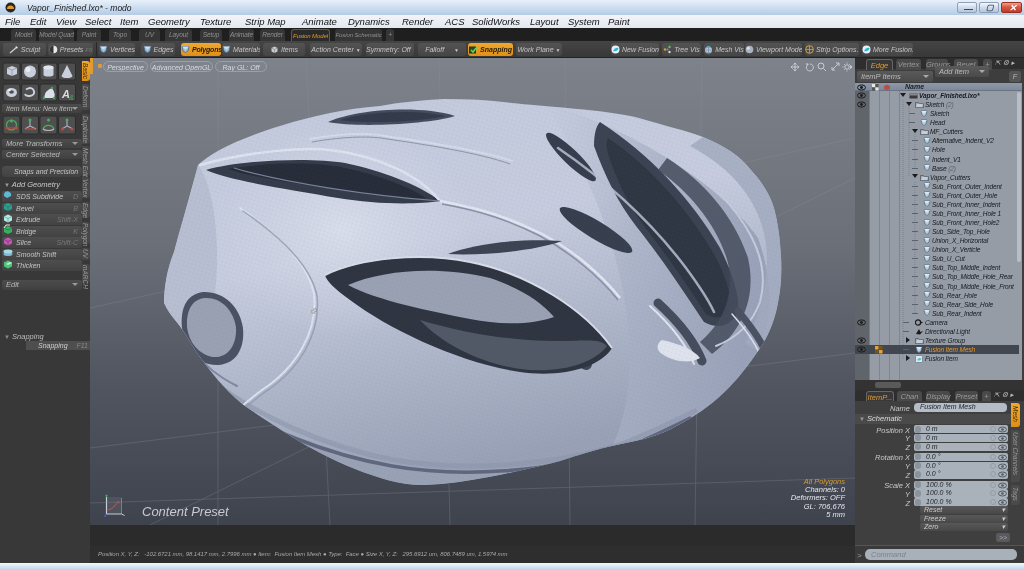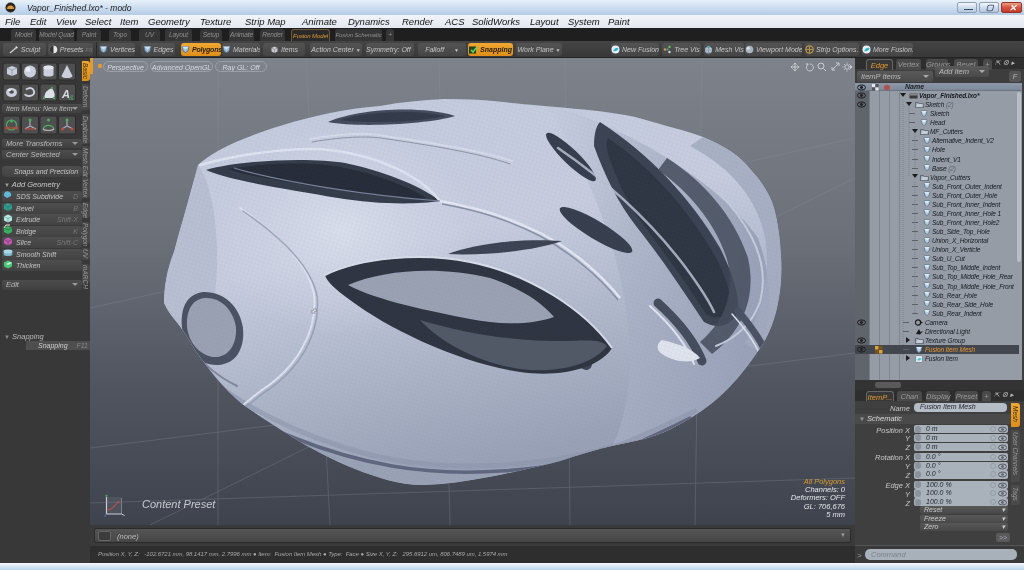--- a/index.html
+++ b/index.html
@@ -439,28 +439,21 @@
         </g>
       </g>
     </svg>
     <div class="vpinfo" style="bottom:6px">
       <div style="color:#d89c30">All Polygons</div>
       <div>Channels: 0</div>
       <div>Deformers: OFF</div>
       <div>GL: 706,676</div>
       <div>5 mm</div>
     </div>
-    <div class="abs" style="left:52px;bottom:15px;color:#c8cad0;font-size:11px">Content Preset</div>
-  </div>
-  <div id="nonestrip" class="abs">
-    <div id="nonebar">
-        <span class="abs" style="left:3px;top:2px;width:13px;height:10px;background:#3c3c3c;border:1px solid #666;border-radius:2px"></span>
-        <span style="position:absolute;left:22px;top:3px">(none)</span>
-        <span style="position:absolute;right:4px;top:3px;font-size:6px;color:#999">▼</span>
-      </div>
+    <div class="abs" style="left:52px;bottom:6px;color:#c8cad0;font-size:13px">Content Preset</div>
   </div>
   <div id="statusbar" class="abs"><span style="margin-left:8px">Position X, Y, Z:&nbsp;&nbsp; -102.6721 mm, 98.1417 mm, 2.7996 mm ● Item:&nbsp; Fusion Item Mesh ● Type:&nbsp; Face ● Size X, Y, Z:&nbsp;&nbsp; 295.6912 um, 806.7489 um, 1.5974 mm</span></div>
   <div id="rightpanel" class="abs">
 
     <div class="abs" style="left:0;top:0;width:169px;height:11px;background:#2e2e2e"></div>
     <div class="rtab active" style="left:11px;top:1px;width:27px">Edge ...</div>
     <div class="rtab" style="left:41px;top:1px;width:25px">Vertex</div>
     <div class="rtab" style="left:71px;top:1px;width:22px">Groups</div>
     <div class="rtab" style="left:99px;top:1px;width:24px">Bevel</div>
     <div class="rtab" style="left:128px;top:1px;width:9px">+</div>
@@ -752,21 +745,21 @@
           <div class="plabel" style="left:0px;top:61.1px;width:55px">Y</div>
           <div class="pfield" style="left:59px;top:60.6px;width:94px;height:8.3px;line-height:8.3px;border-radius:2px"><span style="position:absolute;left:1px;top:0.5px;width:6px;height:7px;background:#8a929c;border-radius:3px"></span><span style="margin-left:12px">0.0 °</span><span style="position:absolute;right:12px;top:1px;width:6px;height:6px;border:1px solid #939ba5;border-radius:50%"></span><svg style="position:absolute;right:1px;top:1px" width="9" height="7">
               <ellipse cx="4.5" cy="3.5" rx="4" ry="2.5" fill="none" stroke="#555b64" stroke-width="1"></ellipse>
               <circle cx="4.5" cy="3.5" r="1.3" fill="#555b64"></circle>
             </svg></div>
           <div class="plabel" style="left:0px;top:69.9px;width:55px">Z</div>
           <div class="pfield" style="left:59px;top:69.4px;width:94px;height:8.3px;line-height:8.3px;border-radius:2px"><span style="position:absolute;left:1px;top:0.5px;width:6px;height:7px;background:#8a929c;border-radius:3px"></span><span style="margin-left:12px">0.0 °</span><span style="position:absolute;right:12px;top:1px;width:6px;height:6px;border:1px solid #939ba5;border-radius:50%"></span><svg style="position:absolute;right:1px;top:1px" width="9" height="7">
               <ellipse cx="4.5" cy="3.5" rx="4" ry="2.5" fill="none" stroke="#555b64" stroke-width="1"></ellipse>
               <circle cx="4.5" cy="3.5" r="1.3" fill="#555b64"></circle>
             </svg></div>
-          <div class="plabel" style="left:0px;top:80.1px;width:55px">Edge X</div>
+          <div class="plabel" style="left:0px;top:80.1px;width:55px">Scale X</div>
           <div class="pfield" style="left:59px;top:79.6px;width:94px;height:8.3px;line-height:8.3px;border-radius:2px"><span style="position:absolute;left:1px;top:0.5px;width:6px;height:7px;background:#8a929c;border-radius:3px"></span><span style="margin-left:12px">100.0 %</span><span style="position:absolute;right:12px;top:1px;width:6px;height:6px;border:1px solid #939ba5;border-radius:50%"></span><svg style="position:absolute;right:1px;top:1px" width="9" height="7">
               <ellipse cx="4.5" cy="3.5" rx="4" ry="2.5" fill="none" stroke="#555b64" stroke-width="1"></ellipse>
               <circle cx="4.5" cy="3.5" r="1.3" fill="#555b64"></circle>
             </svg></div>
           <div class="plabel" style="left:0px;top:88.9px;width:55px">Y</div>
           <div class="pfield" style="left:59px;top:88.4px;width:94px;height:8.3px;line-height:8.3px;border-radius:2px"><span style="position:absolute;left:1px;top:0.5px;width:6px;height:7px;background:#8a929c;border-radius:3px"></span><span style="margin-left:12px">100.0 %</span><span style="position:absolute;right:12px;top:1px;width:6px;height:6px;border:1px solid #939ba5;border-radius:50%"></span><svg style="position:absolute;right:1px;top:1px" width="9" height="7">
               <ellipse cx="4.5" cy="3.5" rx="4" ry="2.5" fill="none" stroke="#555b64" stroke-width="1"></ellipse>
               <circle cx="4.5" cy="3.5" r="1.3" fill="#555b64"></circle>
             </svg></div>
           <div class="plabel" style="left:0px;top:97.7px;width:55px">Z</div>

